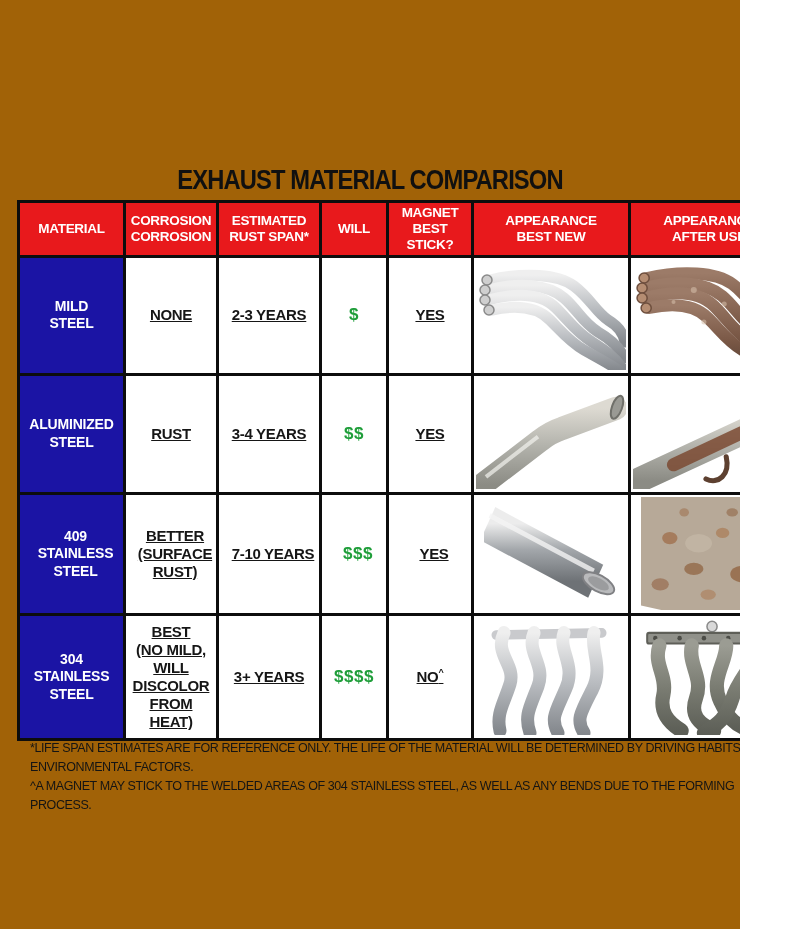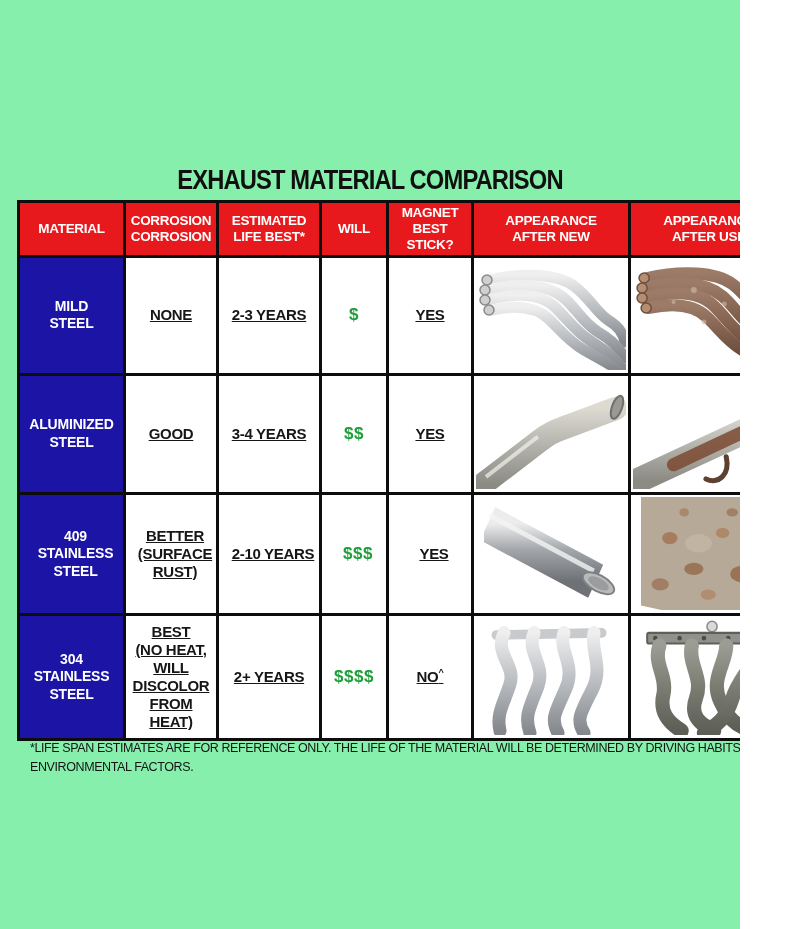--- a/index.html
+++ b/index.html
@@ -1,18 +1,18 @@
 <!DOCTYPE html>
 <html><head>
 <meta charset="utf-8">
 <style>
   * { margin:0; padding:0; box-sizing:border-box; }
   html,body { background:#ffffff; }
   .page {
-    position:relative; width:740px; height:929px; background:#86efac;
+    position:relative; width:740px; height:929px; background:#a16207;
     font-family:"Liberation Sans", sans-serif; overflow:hidden;
   }
   .title {
     position:absolute; top:165px; left:0; right:0;
     text-align:center; font-size:27px; font-weight:bold; color:#101010;
     letter-spacing:-1px; transform:scaleX(0.88); transform-origin:50% 50%;
     white-space:nowrap;
   }
   table.cmp {
     position:absolute; left:17px; top:200px; width:770px;
@@ -99,32 +99,32 @@
       <tr>
         <th class="hdr">
             <div>MATERIAL</div>
           </th>
         <th class="hdr">
             <div>CORROSION</div>
             <div>CORROSION</div>
           </th>
         <th class="hdr">
             <div>ESTIMATED</div>
-            <div>LIFE BEST*</div>
+            <div>RUST SPAN*</div>
           </th>
         <th class="hdr">
             <div>WILL</div>
           </th>
         <th class="hdr">
             <div>MAGNET</div>
             <div>BEST STICK?</div>
           </th>
         <th class="hdr">
             <div>APPEARANCE</div>
-            <div>AFTER NEW</div>
+            <div>BEST NEW</div>
           </th>
         <th class="hdr">
             <div>APPEARANCE</div>
             <div>AFTER USE</div>
           </th>
       </tr>
     </thead>
     <tbody>
 
       <tr class="r1">
@@ -179,21 +179,21 @@
           </svg>
         </td>
       </tr>
 
       <tr class="r2">
         <td class="mat">
           <div>ALUMINIZED</div>
           <div>STEEL</div>
         </td>
         <td class="txt">
-            <div>GOOD</div>
+            <div>RUST</div>
           </td>
         <td class="txt">3-4 YEARS</td>
         <td class="cost">$$</td>
         <td class="txt"><span>YES</span><sup class="caret"></sup></td>
         <td class="photo">
           <svg viewBox="0 0 150 110" height="111" preserveAspectRatio="none">
             <path d="M6,106 L64,62 Q74,54 86,50 L140,30" stroke="url(#gradAlu)" stroke-width="23" fill="none" stroke-linecap="round"></path>
             <path d="M10,98 L62,58" stroke="#f2f2ee" stroke-width="4" opacity="0.7" fill="none"></path>
             <ellipse cx="141" cy="29" rx="5" ry="12" transform="rotate(20 141 29)" fill="#9a9a94" stroke="#70706a" stroke-width="2"></ellipse>
           </svg>
@@ -215,21 +215,21 @@
         <td class="mat">
           <div>409</div>
           <div>STAINLESS</div>
           <div>STEEL</div>
         </td>
         <td class="txt">
           <div>BETTER</div>
           <div>(SURFACE</div>
           <div>RUST)</div>
         </td>
-        <td class="txt">2-10 YEARS</td>
+        <td class="txt">7-10 YEARS</td>
         <td class="cost">$$$</td>
         <td class="txt"><span>YES</span><sup class="caret"></sup></td>
         <td class="photo">
           <svg viewBox="0 0 150 110" height="113" preserveAspectRatio="none">
             <path d="M4,26 L118,82" stroke="url(#gradTube)" stroke-width="36" fill="none"></path>
             <path d="M6,18 L116,72" stroke="#f4f4f4" stroke-width="5" opacity="0.8" fill="none"></path>
             <ellipse cx="121" cy="84" rx="18" ry="8" transform="rotate(26 121 84)" fill="#b9babc" stroke="#808184" stroke-width="2"></ellipse>
             <ellipse cx="121" cy="84" rx="12" ry="5" transform="rotate(26 121 84)" fill="#8e9092" opacity="0.7"></ellipse>
           </svg>
         </td>
@@ -255,25 +255,25 @@
       </tr>
 
       <tr class="r4">
         <td class="mat">
           <div>304</div>
           <div>STAINLESS</div>
           <div>STEEL</div>
         </td>
         <td class="txt">
           <div>BEST</div>
-          <div>(NO HEAT,</div>
+          <div>(NO MILD,</div>
           <div>WILL DISCOLOR</div>
           <div>FROM HEAT)</div>
         </td>
-        <td class="txt">2+ YEARS</td>
+        <td class="txt">3+ YEARS</td>
         <td class="cost">$$$$</td>
         <td class="txt"><span>NO</span><sup class="caret">^</sup></td>
         <td class="photo">
           <svg viewBox="0 0 150 110" height="117" preserveAspectRatio="none">
             <path d="M20,16 L126,14" stroke="#c9cacd" stroke-width="9" stroke-linecap="round" fill="none"></path>
             <g stroke="url(#gradSilver)" stroke-width="13" fill="none" stroke-linecap="round">
               <path d="M28,14 C18,34 40,44 34,62 C28,80 20,90 24,106"></path>
               <path d="M58,14 C50,32 70,44 62,64 C54,84 48,92 54,108"></path>
               <path d="M88,14 C82,30 100,44 90,66 C80,88 74,94 82,108"></path>
               <path d="M118,14 C114,30 128,46 116,68 C104,90 100,96 108,108"></path>
@@ -301,15 +301,16 @@
             <path d="M108,110 C120,98 136,96 150,102 L150,110 Z" fill="#6d6e66"></path>
           </svg>
         </td>
       </tr>
 
     </tbody>
   </table>
 
   <div class="footnotes">
     <div>*LIFE SPAN ESTIMATES ARE FOR REFERENCE ONLY. THE LIFE OF THE MATERIAL WILL BE DETERMINED BY DRIVING HABITS AND ENVIRONMENTAL FACTORS.</div>
+    <div>^A MAGNET MAY STICK TO THE WELDED AREAS OF 304 STAINLESS STEEL, AS WELL AS ANY BENDS DUE TO THE FORMING PROCESS.</div>
   </div>
 
 </div>
 
 </body></html>

